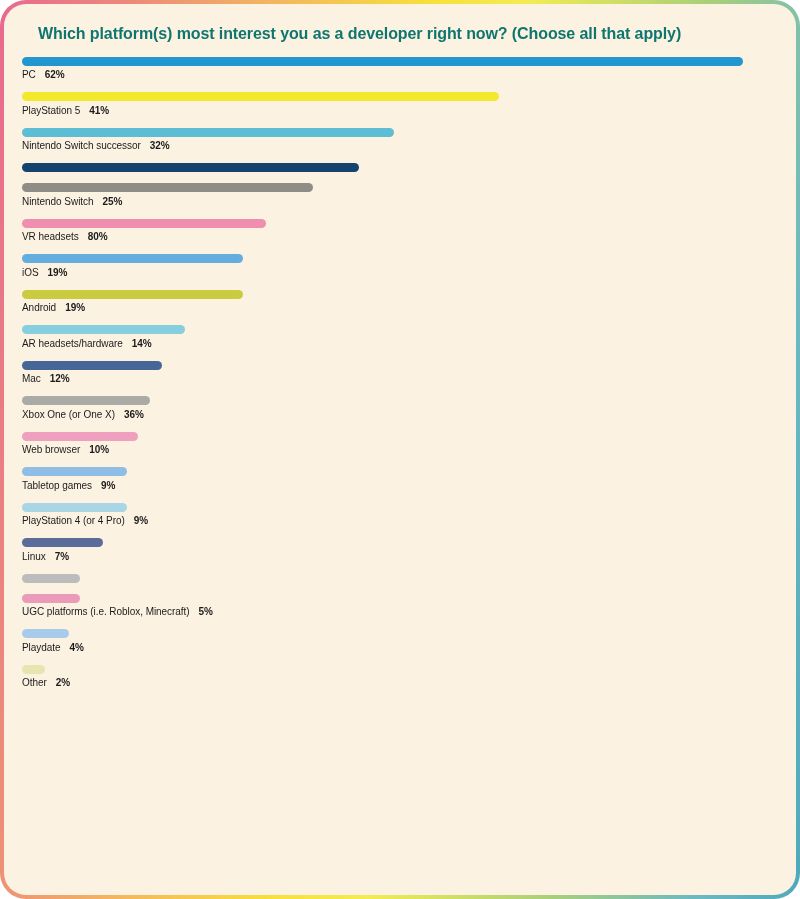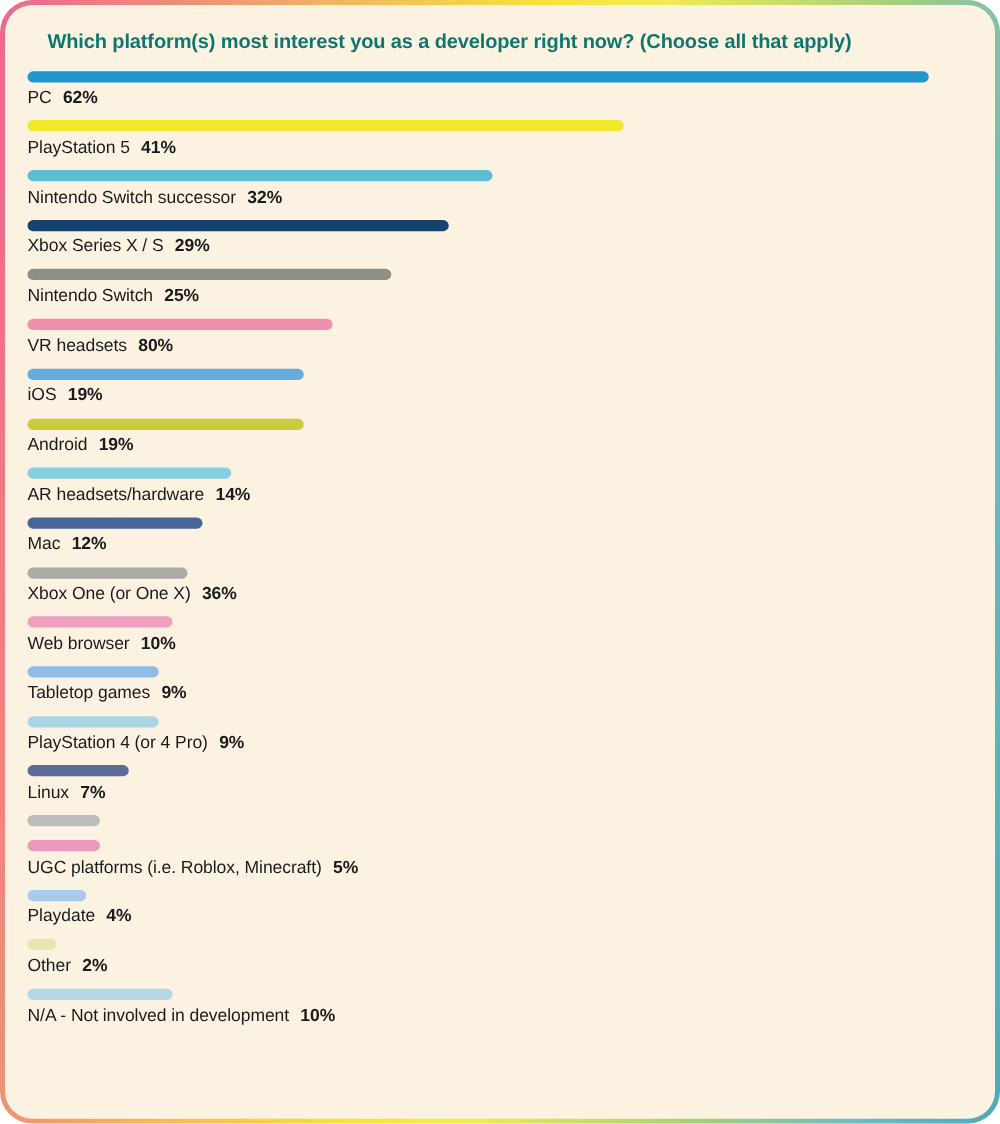--- a/index.html
+++ b/index.html
@@ -61,21 +61,21 @@
     align-items: center;
   }
 
   .bar-fill {
     height: 9px;
     border-radius: 5px;
     min-width: 6px;
   }
 
   .bar-label {
-    font-size: 14px;
+    font-size: 10px;
     color: #1b1b1b;
     line-height: 1.05;
     padding-bottom: 5px;
     white-space: nowrap;
     letter-spacing: -0.05px;
   }
 
   .bar-label .pct {
     font-weight: bold;
     margin-left: 9px;
@@ -105,21 +105,20 @@
         <div class="bar-row">
           <div class="bar-track">
             <div class="bar-fill" style="width: 49.2308%; background: rgb(92, 189, 212);"></div>
           </div>
           <div class="bar-label"><span>Nintendo Switch successor</span><span class="pct">32%</span></div>
         </div>
         <div class="bar-row">
           <div class="bar-track">
             <div class="bar-fill" style="width: 44.6154%; background: rgb(20, 68, 110);"></div>
           </div>
-          <div class="bar-label"><span>Xbox Series X / S</span><span class="pct">29%</span></div>
         </div>
         <div class="bar-row">
           <div class="bar-track">
             <div class="bar-fill" style="width: 38.4615%; background: rgb(142, 142, 135);"></div>
           </div>
           <div class="bar-label"><span>Nintendo Switch</span><span class="pct">25%</span></div>
         </div>
         <div class="bar-row">
           <div class="bar-track">
             <div class="bar-fill" style="width: 32.3077%; background: rgb(239, 142, 174);"></div>
@@ -195,23 +194,17 @@
           <div class="bar-track">
             <div class="bar-fill" style="width: 6.15385%; background: rgb(169, 203, 235);"></div>
           </div>
           <div class="bar-label"><span>Playdate</span><span class="pct">4%</span></div>
         </div>
         <div class="bar-row">
           <div class="bar-track">
             <div class="bar-fill" style="width: 3.07692%; background: rgb(232, 229, 176);"></div>
           </div>
           <div class="bar-label"><span>Other</span><span class="pct">2%</span></div>
-        </div>
-        <div class="bar-row">
-          <div class="bar-track">
-            <div class="bar-fill" style="width: 15.3846%; background: rgb(179, 215, 229);"></div>
-          </div>
-          <div class="bar-label"><span>N/A - Not involved in development</span><span class="pct">10%</span></div>
         </div>
       </div>
 
   </div>
 </div>
 
 </body></html>

